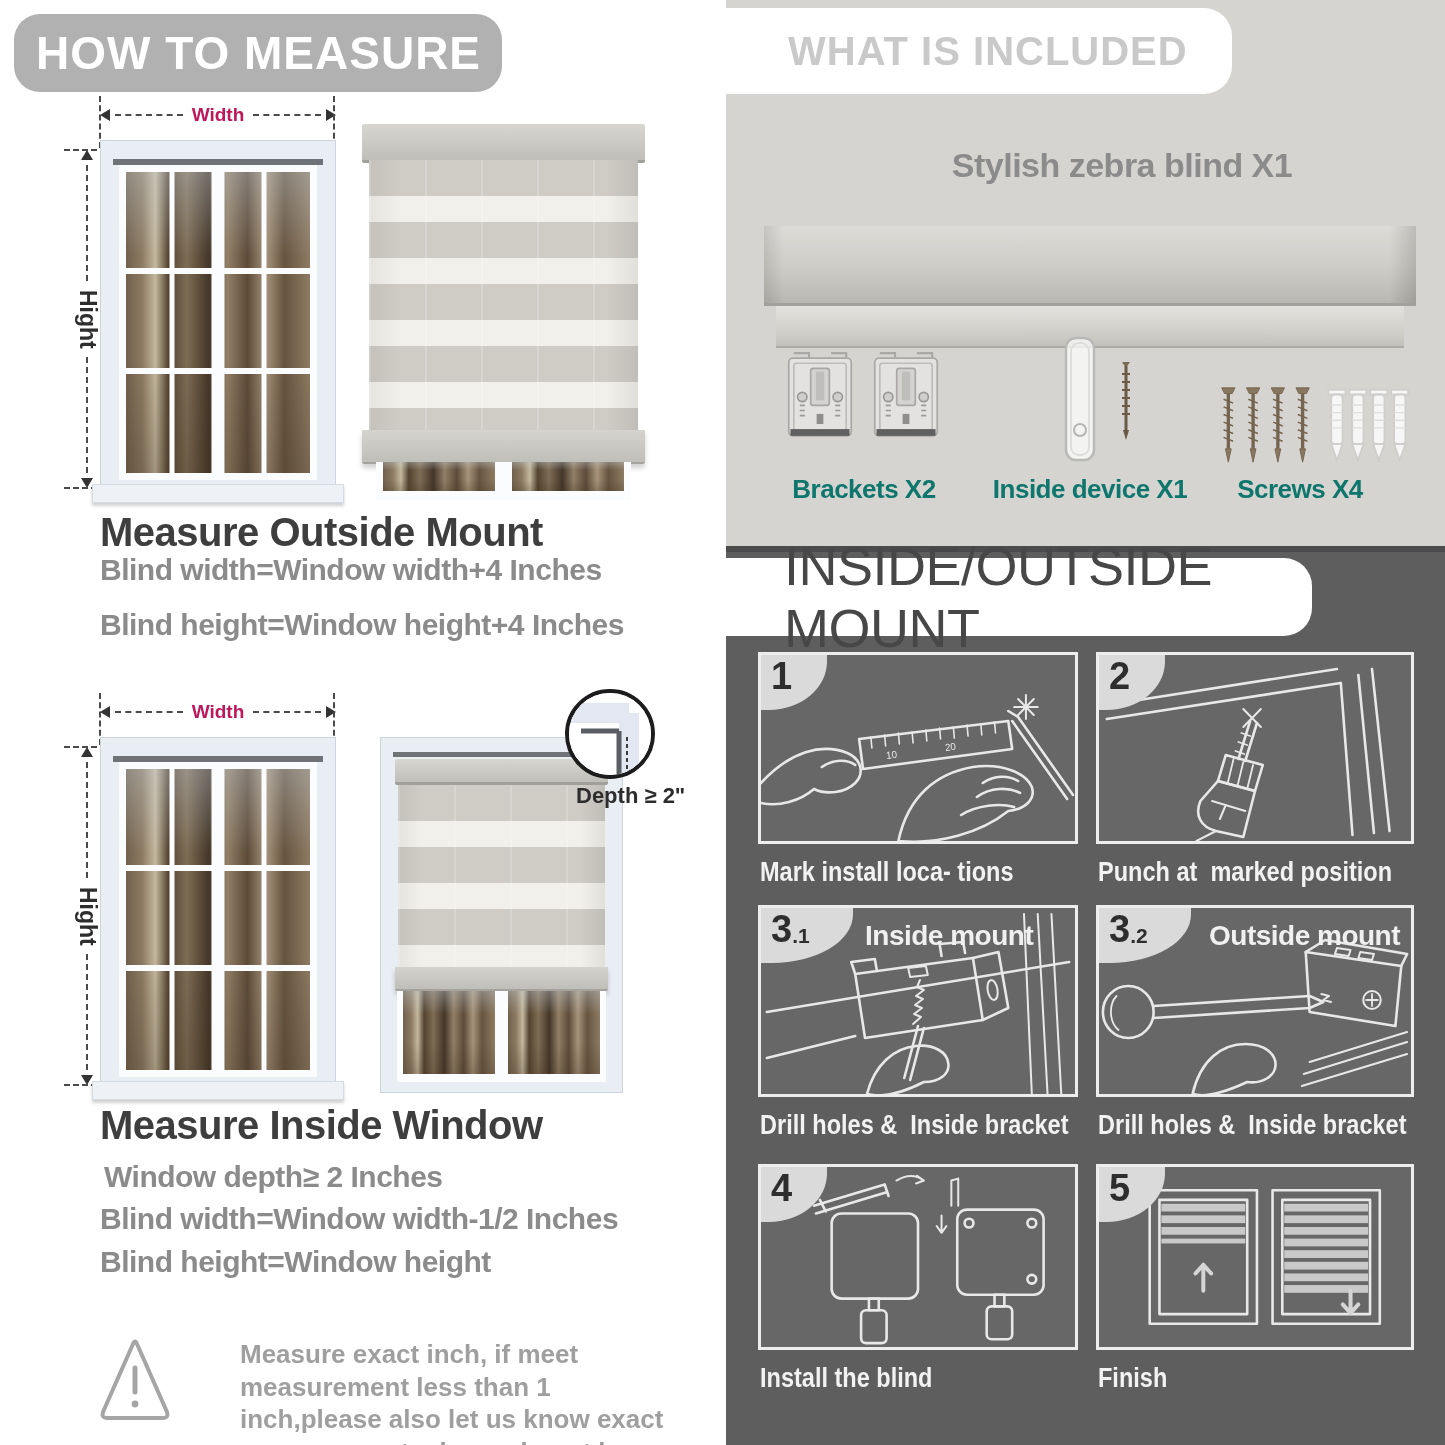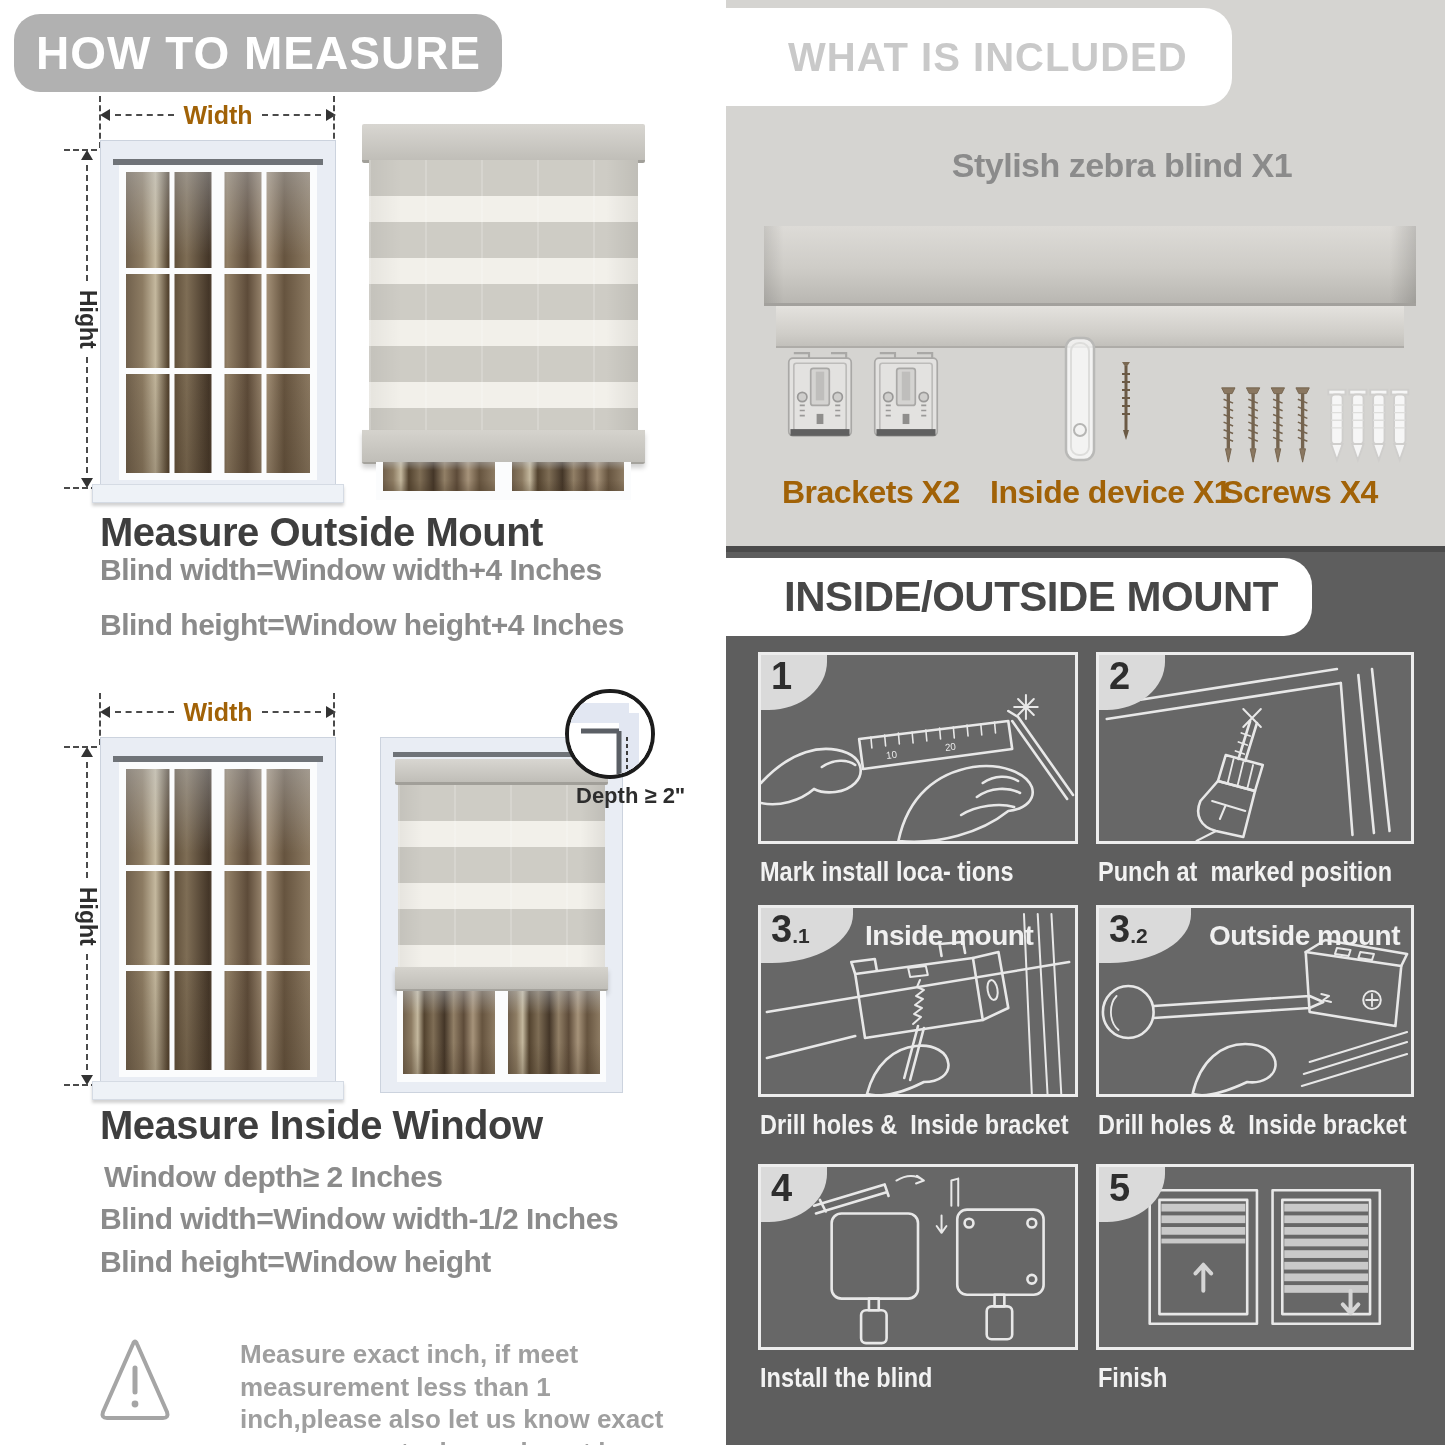--- a/index.html
+++ b/index.html
@@ -10,21 +10,21 @@
   
   .band{background:#b1b1b1;border-radius:26px;color:#ffffff;
         font-size:46px;font-weight:700;letter-spacing:1px;
         display:flex;align-items:center;padding-left:22px;}
   .sec-title{font-size:40px;font-weight:700;color:#3e3e3e;letter-spacing:-0.5px;white-space:pre;}
   .sec-rule{font-size:30px;font-weight:700;color:#8b8b8b;letter-spacing:-0.5px;white-space:pre;}
   .note-text{font-size:26px;font-weight:600;color:#9f9f9f;line-height:1.25;}
 
   
   .harrow{display:flex;align-items:center;gap:5px;}
-  .harrow .lab{font-size:25px;font-weight:700;color:#a16207;padding:0 4px;}
+  .harrow .lab{font-size:19px;font-weight:700;color:#be185d;padding:0 4px;}
   .dash-h{flex:1;height:0;border-top:2px dashed #4a4a4a;}
   .ah-l{width:0;height:0;border-top:6px solid transparent;border-bottom:6px solid transparent;border-right:10px solid #333;}
   .ah-r{width:0;height:0;border-top:6px solid transparent;border-bottom:6px solid transparent;border-left:10px solid #333;}
   .varrow{display:flex;flex-direction:column;align-items:center;gap:5px;}
   .varrow .lab{font-size:23px;font-weight:700;color:#2e2e2e;writing-mode:vertical-rl;padding:4px 0;}
   .dash-v{flex:1;width:0;border-left:2px dashed #4a4a4a;}
   .ah-u{width:0;height:0;border-left:6px solid transparent;border-right:6px solid transparent;border-bottom:10px solid #333;}
   .ah-d{width:0;height:0;border-left:6px solid transparent;border-right:6px solid transparent;border-top:10px solid #333;}
   .guide-v{width:0;border-left:2px dashed #4a4a4a;}
   .guide-h{height:0;border-top:2px dashed #4a4a4a;}
@@ -54,23 +54,23 @@
 
   .magnifier{border-radius:50%;border:4px solid #1c1c1c;background:#ffffff;overflow:hidden;}
   .depth-label{font-size:22px;font-weight:700;color:#2d2d2d;white-space:pre;}
 
   
   .light-panel{background:#d5d4d1;}
   .dark-panel{background:#5e5e5e;}
   .dark-topline{background:#4b4b4b;}
   .head-box{background:#ffffff;border-radius:0 28px 28px 0;display:flex;align-items:center;}
   .included-head{font-size:40px;font-weight:700;color:#c9c9c9;letter-spacing:1px;padding-left:62px;}
-  .mount-head{font-size:42px;font-weight:700;color:#474747;letter-spacing:-0.5px;padding-left:58px;}
+  .mount-head{font-size:54px;font-weight:400;color:#474747;letter-spacing:-0.5px;padding-left:58px;}
   .product-label{font-size:34px;font-weight:700;color:#8b8b8b;text-align:center;letter-spacing:-0.5px;}
-  .item-label{font-size:32px;font-weight:700;color:#a16207;text-align:center;letter-spacing:-0.5px;white-space:pre;}
+  .item-label{font-size:26px;font-weight:700;color:#0f766e;text-align:center;letter-spacing:-0.5px;white-space:pre;}
   .hr-main{background:
       linear-gradient(90deg, rgba(0,0,0,.10) 0%, rgba(0,0,0,0) 3%, rgba(0,0,0,0) 96%, rgba(0,0,0,.14) 100%),
       linear-gradient(180deg,#dddbd7 0%,#ceccc7 55%,#b9b7b2 100%);
       border-bottom:3px solid #a3a19d;}
   .hr-sub{background:linear-gradient(180deg,#e4e2de 0%,#cfcdc8 70%,#c2c0bb 100%);border-bottom:2px solid #aeaca8;}
 
   
   .frame{border:3px solid #ededed;background:#676767;}
   .badge{position:absolute;left:0;top:0;background:#dadada;color:#2e2e2e;
          border-radius:0 0 88% 0;display:flex;align-items:flex-start;
@@ -197,21 +197,21 @@
 
 <svg class="abs" style="left:98px;top:1336px" width="74" height="88" viewBox="0 0 74 88">
   <path d="M39,8 L69,76 Q71,82 65,82 L9,82 Q3,82 5,76 L35,8 Q37,3 39,8 Z" fill="none" stroke="#a5a5a5" stroke-width="4" stroke-linejoin="round"></path>
   <path d="M37,32 V56" stroke="#a5a5a5" stroke-width="5" stroke-linecap="round"></path>
   <circle cx="37" cy="68" r="3.4" fill="#a5a5a5"></circle>
 </svg>
 <div class="abs note-text" style="left:240px;top:1338px;width:430px">Measure exact inch, if meet measurement less than 1 inch,please also let us know exact measurement, please do not leave it</div>
 
 <div class="abs light-panel" style="left:726px;top:0;width:719px;height:546px"></div>
 
-<div class="abs head-box" style="left:726px;top:8px;width:506px;height:98px">
+<div class="abs head-box" style="left:726px;top:8px;width:506px;height:86px">
   <span class="included-head">WHAT IS INCLUDED</span>
 </div>
 
 <div class="abs product-label" style="left:796px;top:146px;width:652px">Stylish zebra blind X1</div>
 
 <div class="abs hr-main" style="left:764px;top:226px;width:652px;height:80px"></div>
 <div class="abs hr-sub" style="left:776px;top:306px;width:628px;height:42px"></div>
 
 <svg class="abs" style="left:782px;top:342px" width="76" height="110" viewBox="0 0 90 120">
   <path d="M14,8 h18 v6 M58,8 h18 v6" stroke="#a9a8a6" stroke-width="2.5" fill="none"></path>

